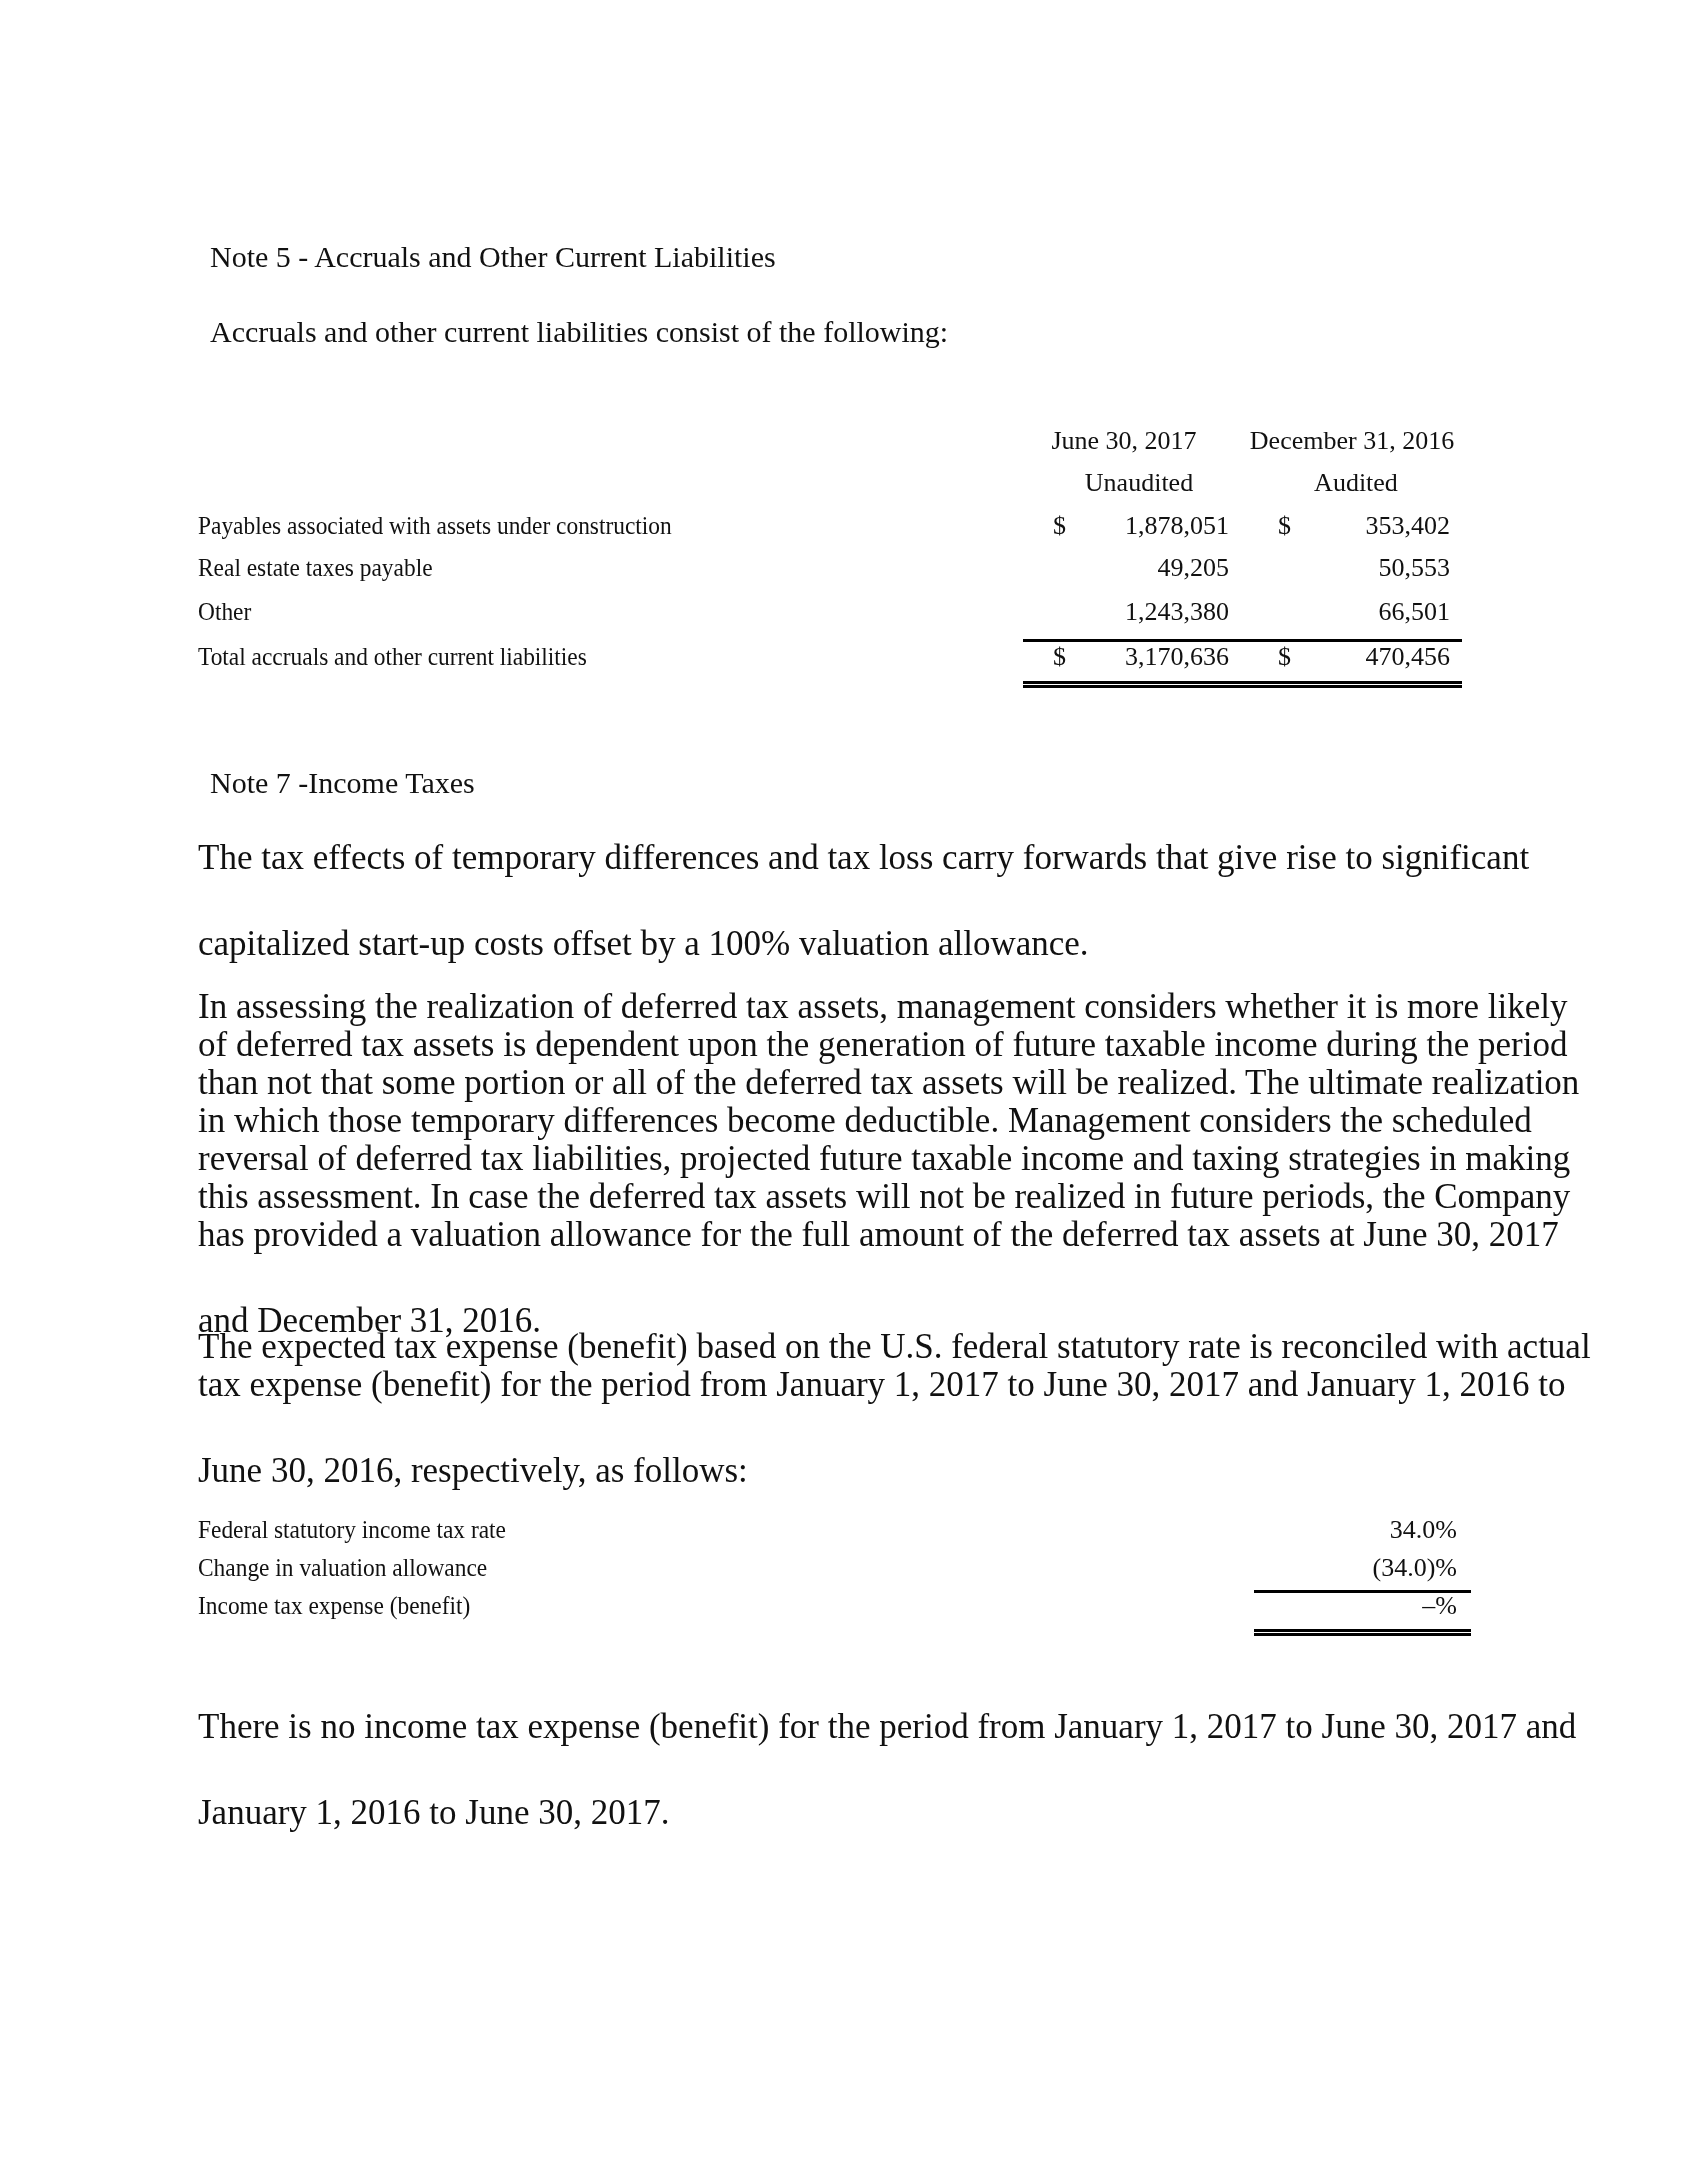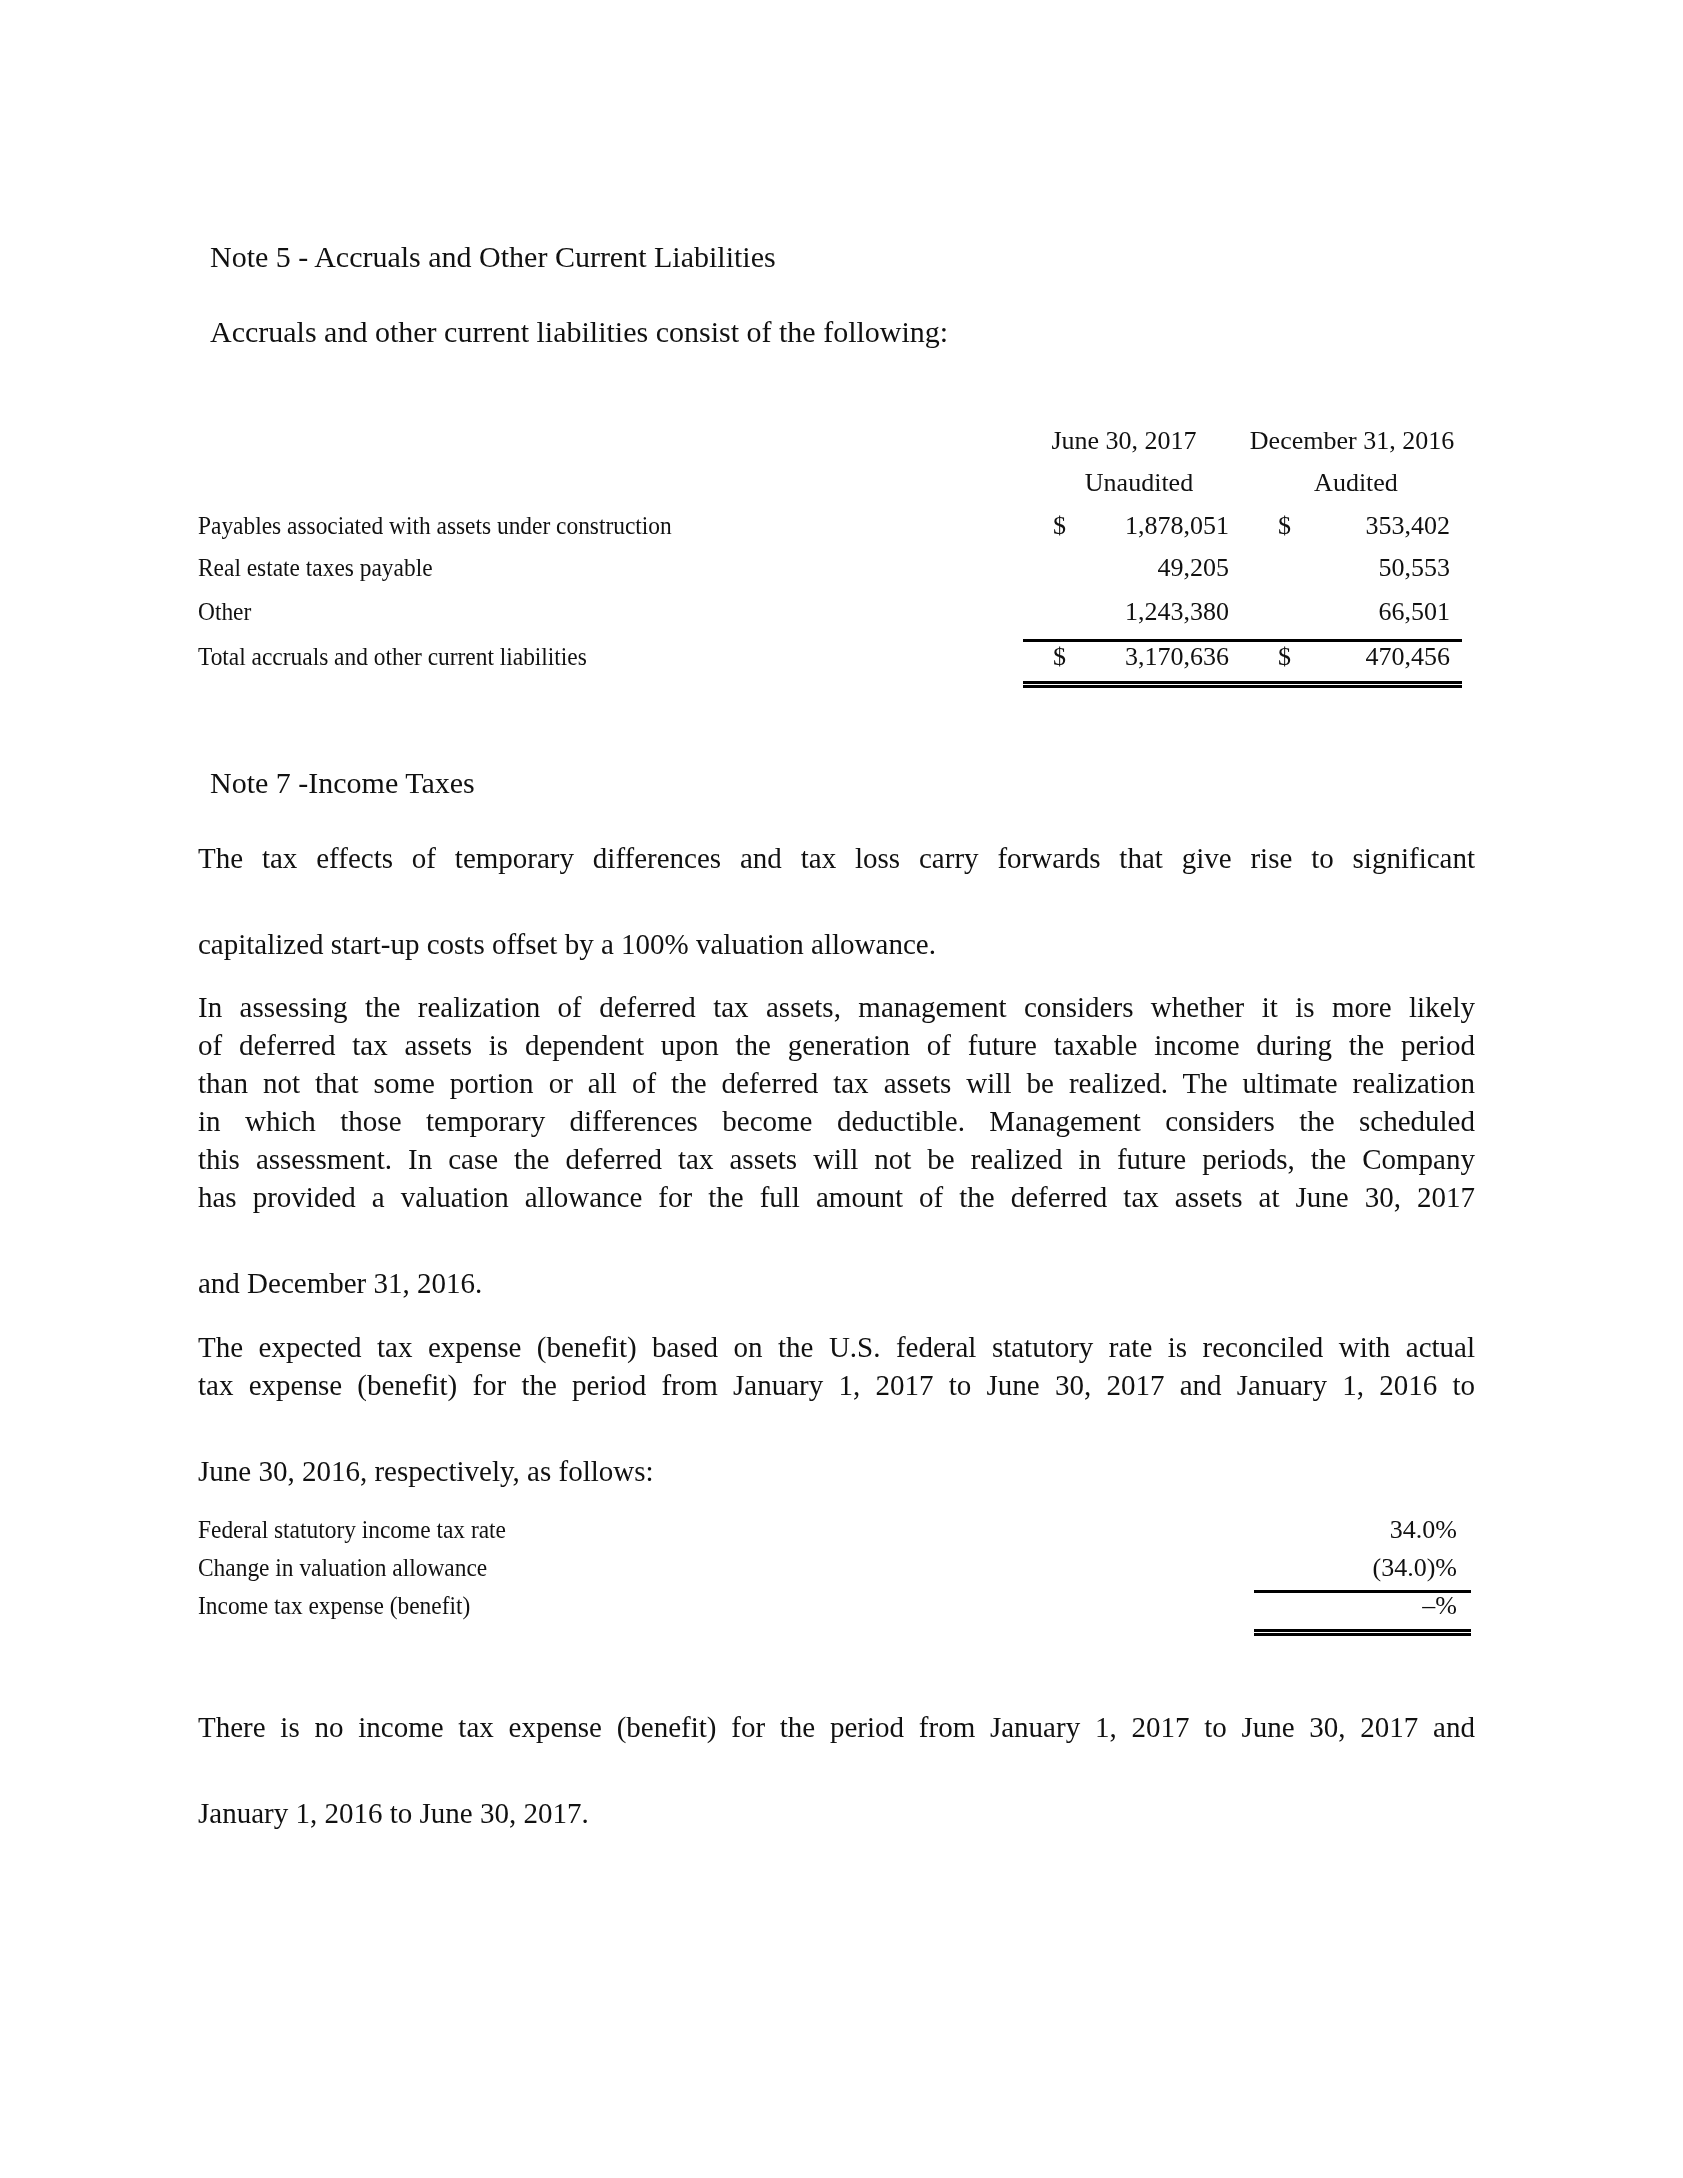--- a/index.html
+++ b/index.html
@@ -2,21 +2,21 @@
 <html><head>
 <meta charset="utf-8">
 <style>
   html, body { margin: 0; padding: 0; background: #ffffff; }
   body { width: 1683px; height: 2178px; position: relative; overflow: hidden;
          font-family: "Liberation Serif", "DejaVu Serif", serif; color: #111; }
   .abs { position: absolute; white-space: nowrap; }
   .heading { font-size: 30px; letter-spacing: 0; margin-left: 12px; }
   .tbl { font-size: 26px; transform: scaleX(0.9); transform-origin: left center; }
   .tblr { font-size: 26px; text-align: right; }
-  .para { position: absolute; left: 198px; width: 1277px; font-size: 29px; line-height: 38px; text-align: justify; }
+  .para { position: absolute; left: 198px; width: 1277px; font-size: 35px; line-height: 38px; text-align: justify; }
   .para .ln { display: block; text-align: justify; text-align-last: justify; white-space: nowrap; height: 38px; }
   .para .ln.last { text-align-last: left; margin-top: 48px; }
   .rule { position: absolute; background: #000; height: 3px; }
   .dbl { position: absolute; height: 7px; border-top: 3px solid #000; border-bottom: 3px solid #000; box-sizing: border-box; }
 </style>
 </head>
 <body>
 
 <div class="abs heading" style="left:198px; top:240px;">Note 5 - Accruals and Other Current Liabilities</div>
 <div class="abs heading" style="left:198px; top:315px;">Accruals and other current liabilities consist of the following:</div>
@@ -64,20 +64,21 @@
 <div class="para" style="top:839px;">
   <span class="ln">The tax effects of temporary differences and tax loss carry forwards that give rise to significant</span>
   <span class="ln last">capitalized start-up costs offset by a 100% valuation allowance.</span>
 </div>
 
 <div class="para" style="top:988px;">
   <span class="ln">In assessing the realization of deferred tax assets, management considers whether it is more likely</span>
   <span class="ln">of deferred tax assets is dependent upon the generation of future taxable income during the period</span>
   <span class="ln">than not that some portion or all of the deferred tax assets will be realized. The ultimate realization</span>
   <span class="ln">in which those temporary differences become deductible. Management considers the scheduled</span>
+  <span class="ln">reversal of deferred tax liabilities, projected future taxable income and taxing strategies in making</span>
   <span class="ln">this assessment. In case the deferred tax assets will not be realized in future periods, the Company</span>
   <span class="ln">has provided a valuation allowance for the full amount of the deferred tax assets at June 30, 2017</span>
   <span class="ln last">and December 31, 2016.</span>
 </div>
 
 <div class="para" style="top:1328px;">
   <span class="ln">The expected tax expense (benefit) based on the U.S. federal statutory rate is reconciled with actual</span>
   <span class="ln">tax expense (benefit) for the period from January 1, 2017 to June 30, 2017 and January 1, 2016 to</span>
   <span class="ln last">June 30, 2016, respectively, as follows:</span>
 </div>

